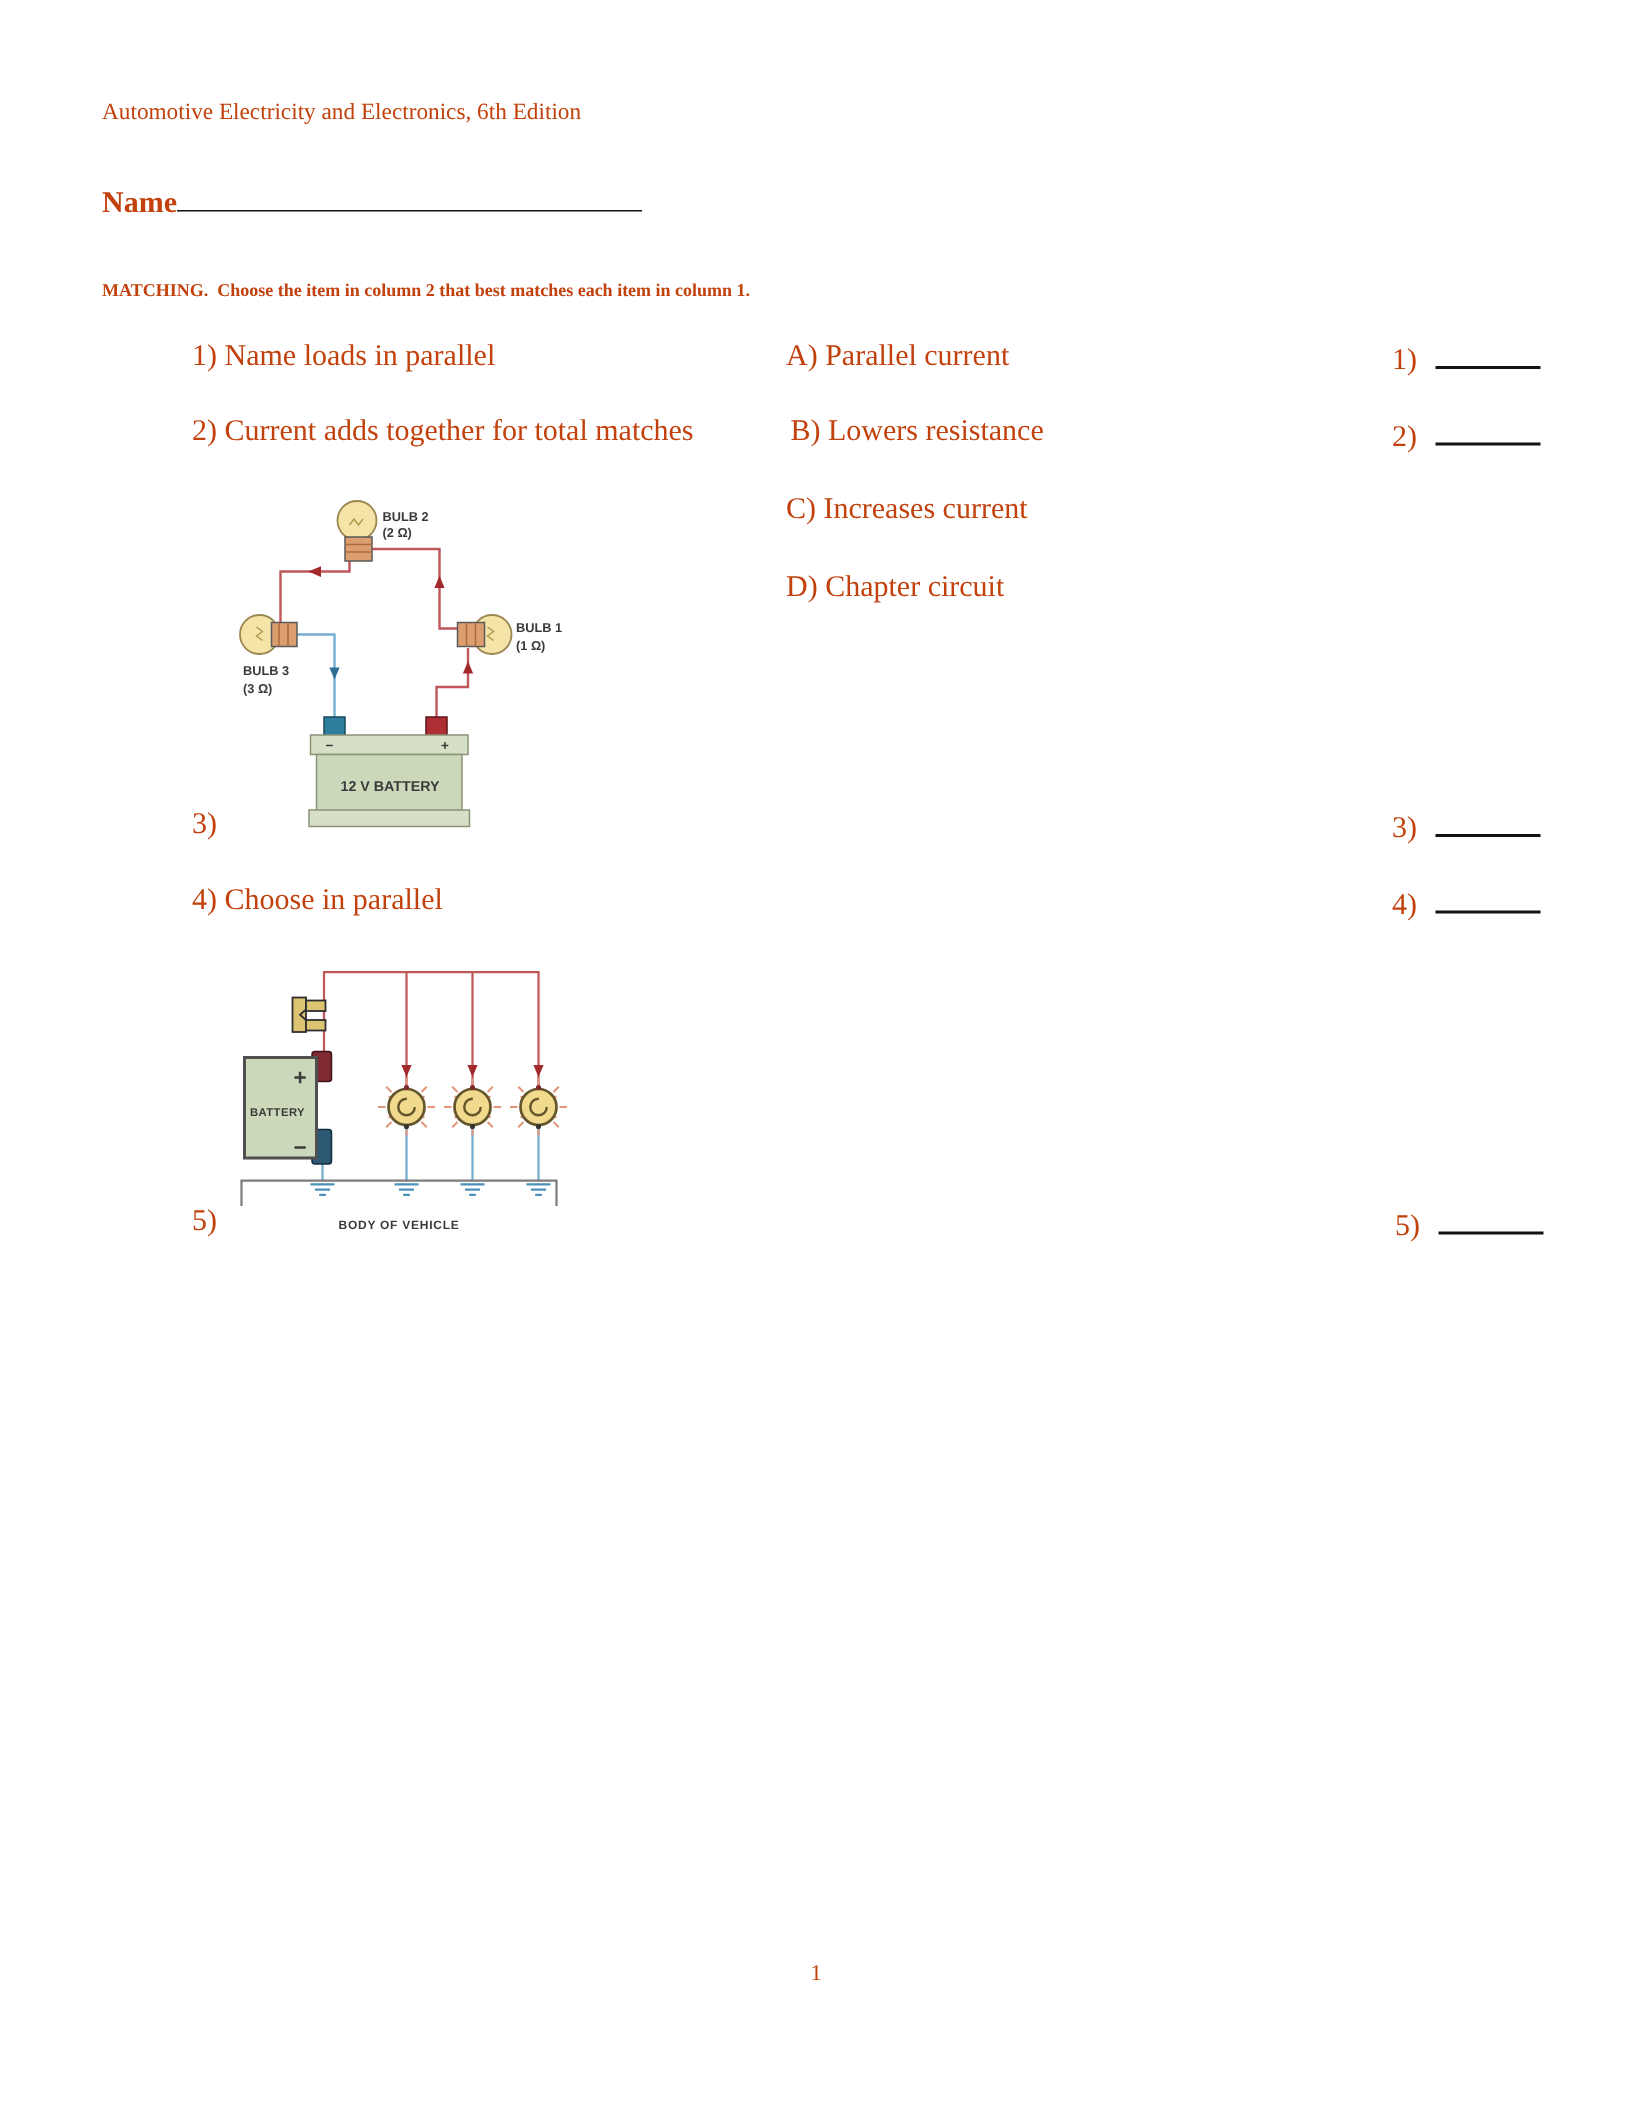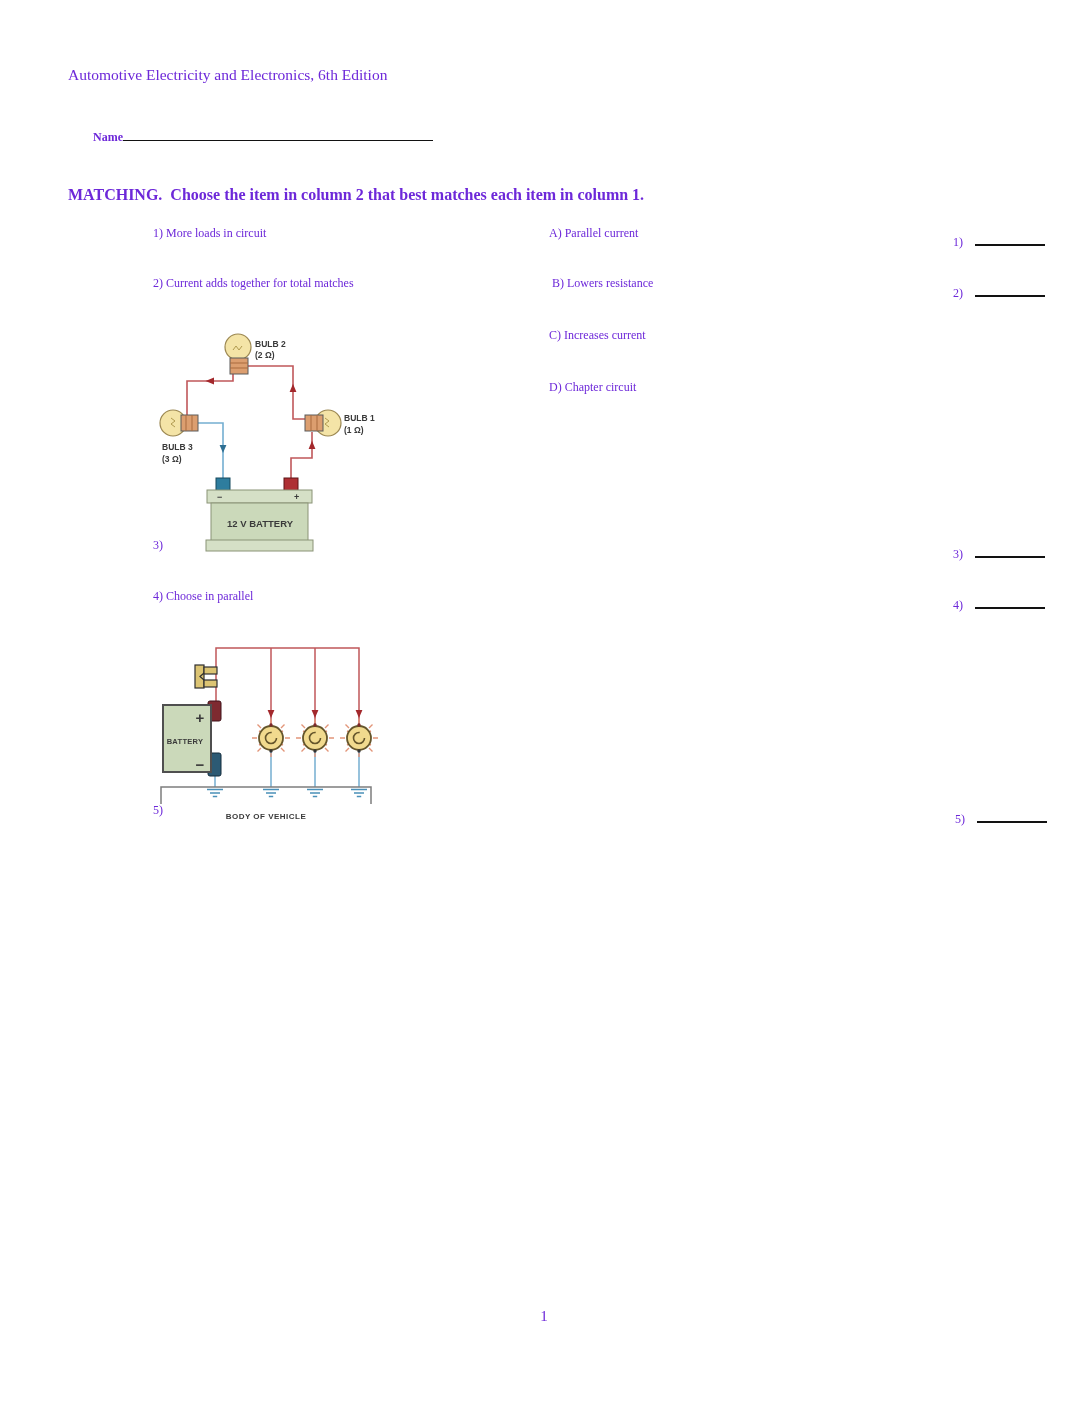--- a/index.html
+++ b/index.html
@@ -1,22 +1,22 @@
 <!DOCTYPE html>
 <html><head>
 <meta charset="utf-8">
 <style>
   html,body{margin:0;padding:0;background:#ffffff;}
   .page{position:relative;width:1088px;height:1408px;background:#ffffff;overflow:hidden;
-        font-family:"Liberation Serif", serif;color:#6d28d9;}
+        font-family:"Liberation Serif", serif;color:#c2410c;}
   .abs{position:absolute;}
   .hdr{font-size:15.5px;line-height:21px;}
   .bold{font-weight:bold;}
-  .heading{font-size:16px;font-weight:bold;white-space:pre-wrap;}
-  .item{font-size:12px;white-space:nowrap;margin-left:25px;}
+  .heading{font-size:12px;font-weight:bold;white-space:pre-wrap;}
+  .item{font-size:20px;white-space:nowrap;}
   .name-line{display:inline-block;width:310px;height:18px;border-bottom:1.6px solid #121212;}
   .blank{display:inline-block;width:70px;height:18px;border-bottom:2px solid #121212;margin-left:12px;}
   .pagenum{left:0;right:0;text-align:center;font-size:15px;}
   svg text{font-family:"Liberation Sans", sans-serif;font-weight:bold;fill:#3a3a3a;}
 </style>
 </head>
 <body>
 
 <div class="page">
 
@@ -24,21 +24,21 @@
     <div>Automotive Electricity and Electronics, 6th Edition</div>
   </div>
 
   <div class="abs item" style="left:68px;top:122px">
     <span class="bold">Name</span><span class="name-line"></span>
   </div>
 
   <div class="abs heading" style="left:68px;top:186px">MATCHING.  Choose the item in column 2 that best matches each item in column 1.</div>
 
   <div class="abs item" style="left:128px;top:226px">
-    <span>1)</span> <span>More loads in circuit</span>
+    <span>1)</span> <span>Name loads in parallel</span>
   </div>
   <div class="abs item" style="left:128px;top:276px">
     <span>2)</span> <span>Current adds together for total matches</span>
   </div>
   <div class="abs item" style="left:128px;top:538px">
     <span>3)</span> <span></span>
   </div>
   <div class="abs item" style="left:128px;top:589px">
     <span>4)</span> <span>Choose in parallel</span>
   </div>

